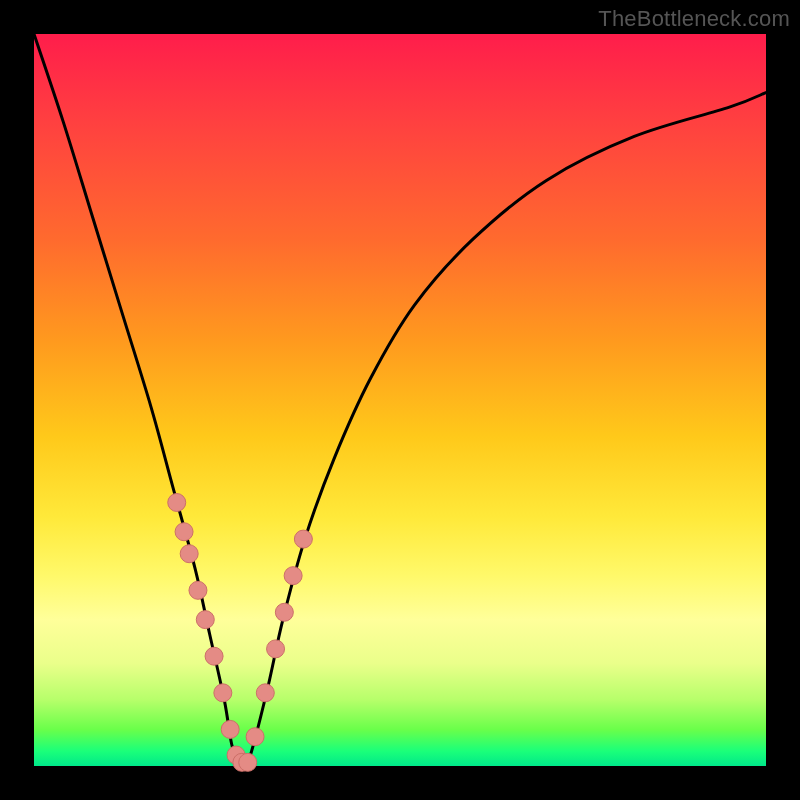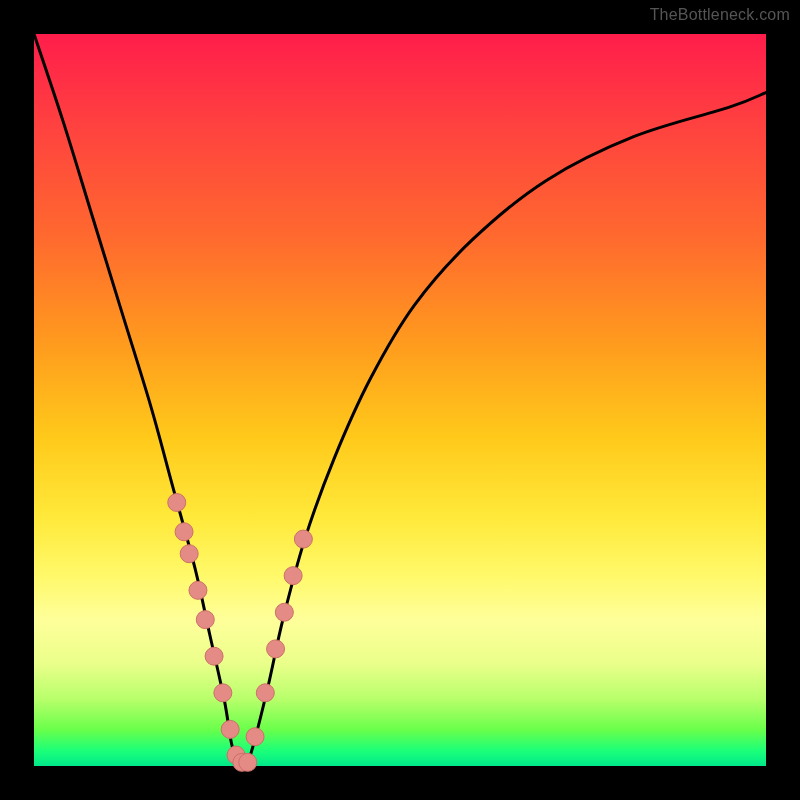--- a/index.html
+++ b/index.html
@@ -49,21 +49,21 @@
     top: 0;
     width: 732px;
     height: 732px;
     overflow: visible;
   }
   .watermark {
     position: absolute;
     top: 6px;
     right: 10px;
     color: #555;
-    font-size: 16px;
+    font-size: 22px;
     font-weight: 500;
     letter-spacing: 0.2px;
   }
 </style>
 </head>
 <body>
 
 <div class="frame">
 
   <div class="plot-area">

